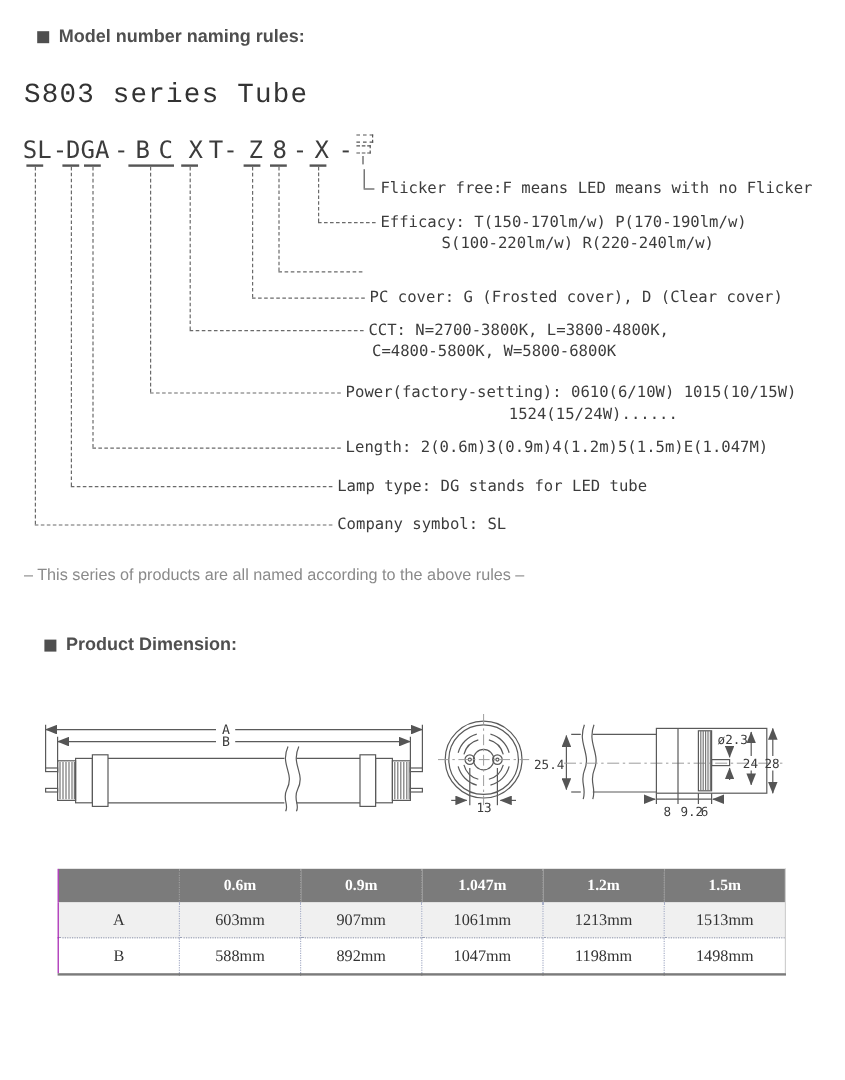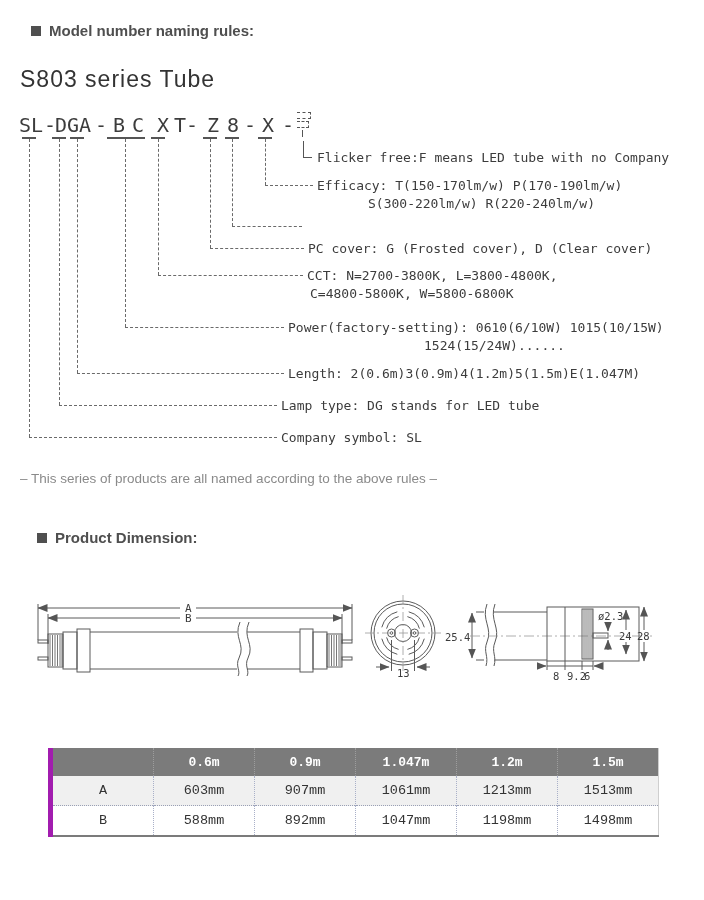--- a/index.html
+++ b/index.html
@@ -4,21 +4,21 @@
 <style>
   html,body{margin:0;padding:0;background:#fff;}
   .page{position:relative;width:704px;height:900px;background:#ffffff;overflow:hidden;
         font-family:"DejaVu Sans", sans-serif;padding-left:48px;}
   
   .sec-head{position:absolute;display:flex;align-items:center;gap:8px;
             font-family:"Liberation Sans", sans-serif;font-weight:bold;
             font-size:15px;color:#4f4f4f;}
   .bullet{width:10px;height:10px;background:#4f4f4f;flex:0 0 auto;}
   
-  .title{position:absolute;left:20px;top:66px;font-family:Liberation Sans, sans-serif;
+  .title{position:absolute;left:20px;top:66px;font-family:Liberation Mono, monospace;
          font-size:23px;color:#333;letter-spacing:1px;}
   .code-seg{position:absolute;top:113px;font-family:"DejaVu Sans Mono", monospace;
             font-size:20px;color:#3c3c3c;}
   
   .tick{position:absolute;height:2px;background:#555;}
   .vline{position:absolute;width:0;border-left:1px dashed #6a6a6a;}
   .hline{position:absolute;height:0;border-top:1px dashed #6a6a6a;}
   .sline-v{position:absolute;width:0;border-left:1.5px solid #555;}
   .sline-h{position:absolute;height:0;border-top:1.5px solid #555;}
   .ann{position:absolute;font-family:"DejaVu Sans Mono", monospace;font-size:13px;
@@ -27,23 +27,23 @@
   .glyph{position:absolute;left:297px;top:112px;width:16px;height:26px;}
   .glyph .r{border:1px dashed #555;border-left:none;height:5px;margin-bottom:2px;}
   .glyph .r1{width:13px;}
   .glyph .r2{width:11px;}
   .glyph .tail{position:absolute;left:5px;top:18px;height:7px;border-left:1px solid #555;}
   .note{position:absolute;left:20px;top:471px;width:620px;text-align:left;
         font-family:"Liberation Sans", sans-serif;font-size:13.5px;color:#8a8a8a;}
   
   svg text{font-family:"DejaVu Sans Mono", monospace;fill:#3c3c3c;}
   
-  .dim-table{position:absolute;left:48px;top:748px;border-collapse:collapse;
-             font-family:Liberation Mono, monospace;
-             border-left:5px solid #a21caf;border-right:1px solid #cfcfcf;
+  .dim-table{position:absolute;left:48px;top:724px;border-collapse:collapse;
+             font-family:Liberation Serif, serif;
+             border-left:1px solid #a21caf;border-right:1px solid #cfcfcf;
              border-bottom:2px solid #7b7b7b;}
   .dim-table th{background:#7b7b7b;color:#fff;font-size:13px;font-weight:bold;
                 height:26px;border-left:1px dotted #9d9d9d;}
   .dim-table th:first-child{border-left:none;width:97px;}
   .dim-table td{height:27px;text-align:center;font-size:13.5px;color:#333;
                 border-left:1px dotted #a9b0c8;width:98px;}
   .dim-table td:first-child{border-left:none;}
   .dim-table tr.rowA td{background:#f0f0f0;}
   .dim-table tr.rowB td{background:#ffffff;border-top:1px dotted #9aa0b5;}
 </style>
@@ -101,23 +101,23 @@
   <div class="hline" style="left:77px;top:373px;width:207px"></div>
   <div class="hline" style="left:125px;top:327px;width:159px"></div>
   <div class="hline" style="left:158px;top:275px;width:145px"></div>
   <div class="hline" style="left:210px;top:248px;width:94px"></div>
   <div class="hline" style="left:232px;top:226px;width:70px"></div>
   <div class="hline" style="left:265px;top:185px;width:48px"></div>
 
   <div class="sline-v" style="left:303px;top:141px;height:16px"></div>
   <div class="sline-h" style="left:303px;top:157px;width:9px"></div>
 
-  <div class="ann" style="left:317px;top:150px">Flicker free:F means LED tube with no Company</div>
+  <div class="ann" style="left:317px;top:150px">Flicker free:F means LED means with no Flicker</div>
   <div class="ann" style="left:317px;top:178px">Efficacy: T(150-170lm/w) P(170-190lm/w)</div>
-  <div class="ann" style="left:368px;top:196px">S(300-220lm/w) R(220-240lm/w)</div>
+  <div class="ann" style="left:368px;top:196px">S(100-220lm/w) R(220-240lm/w)</div>
   <div class="ann" style="left:308px;top:241px">PC cover: G (Frosted cover), D (Clear cover)</div>
   <div class="ann" style="left:307px;top:268px">CCT: N=2700-3800K, L=3800-4800K,</div>
   <div class="ann" style="left:310px;top:286px">C=4800-5800K, W=5800-6800K</div>
   <div class="ann" style="left:288px;top:320px">Power(factory-setting): 0610(6/10W) 1015(10/15W)</div>
   <div class="ann" style="left:424px;top:338px">1524(15/24W)......</div>
   <div class="ann" style="left:288px;top:366px">Length: 2(0.6m)3(0.9m)4(1.2m)5(1.5m)E(1.047M)</div>
   <div class="ann" style="left:281px;top:398px">Lamp type: DG stands for LED tube</div>
   <div class="ann" style="left:281px;top:430px">Company symbol: SL</div>
 
   <div class="note">– This series of products are all named according to the above rules –</div>

